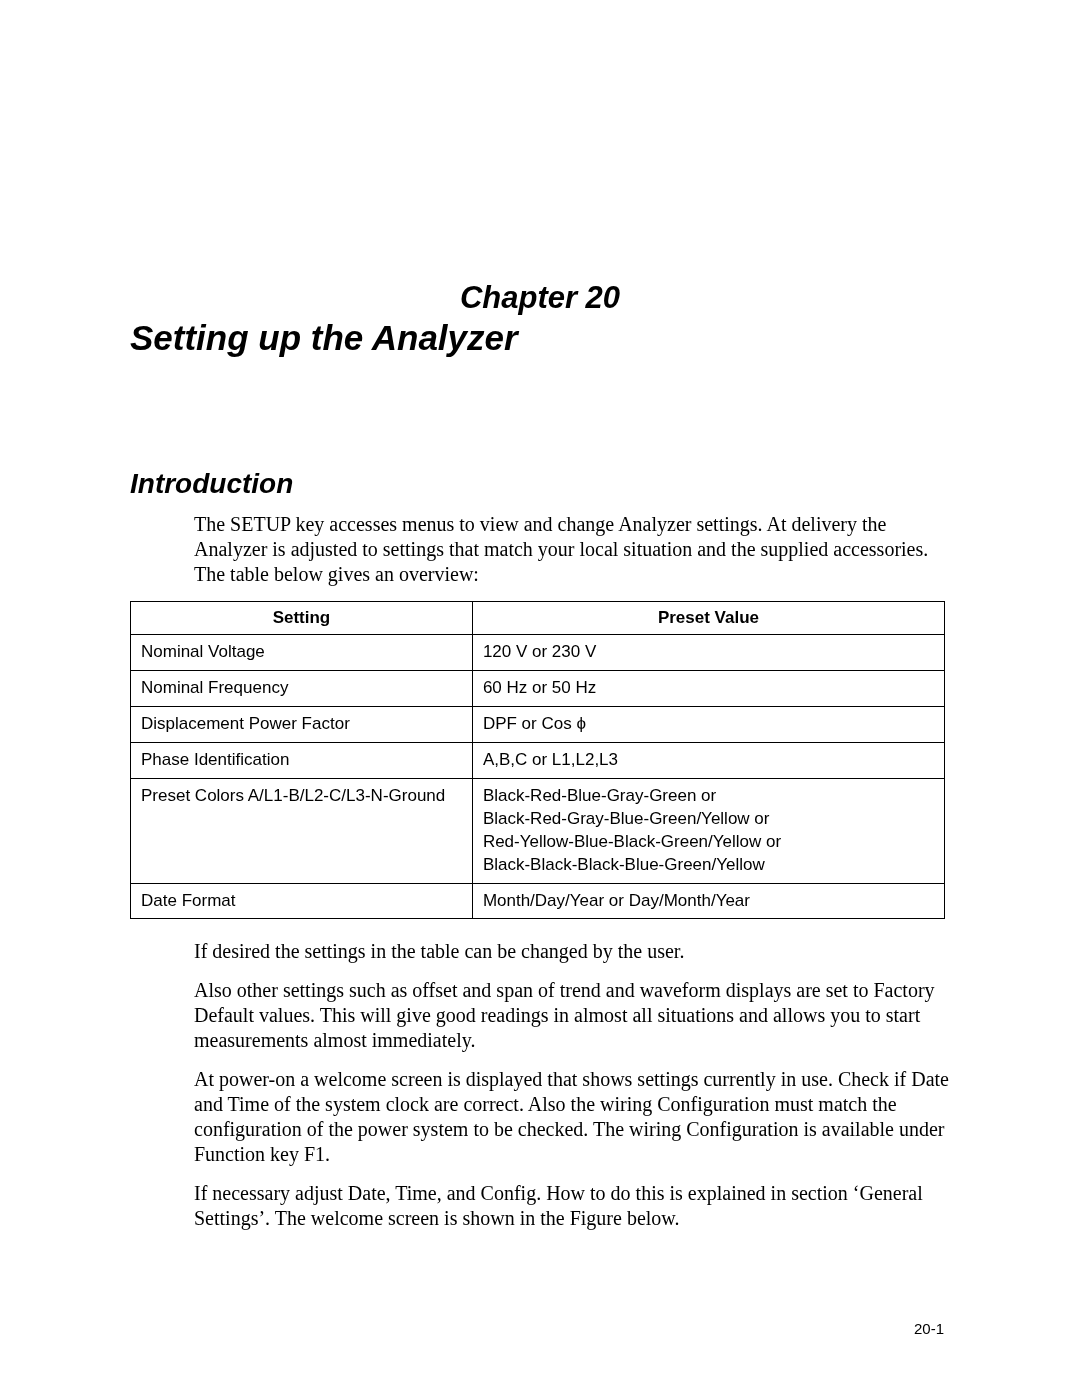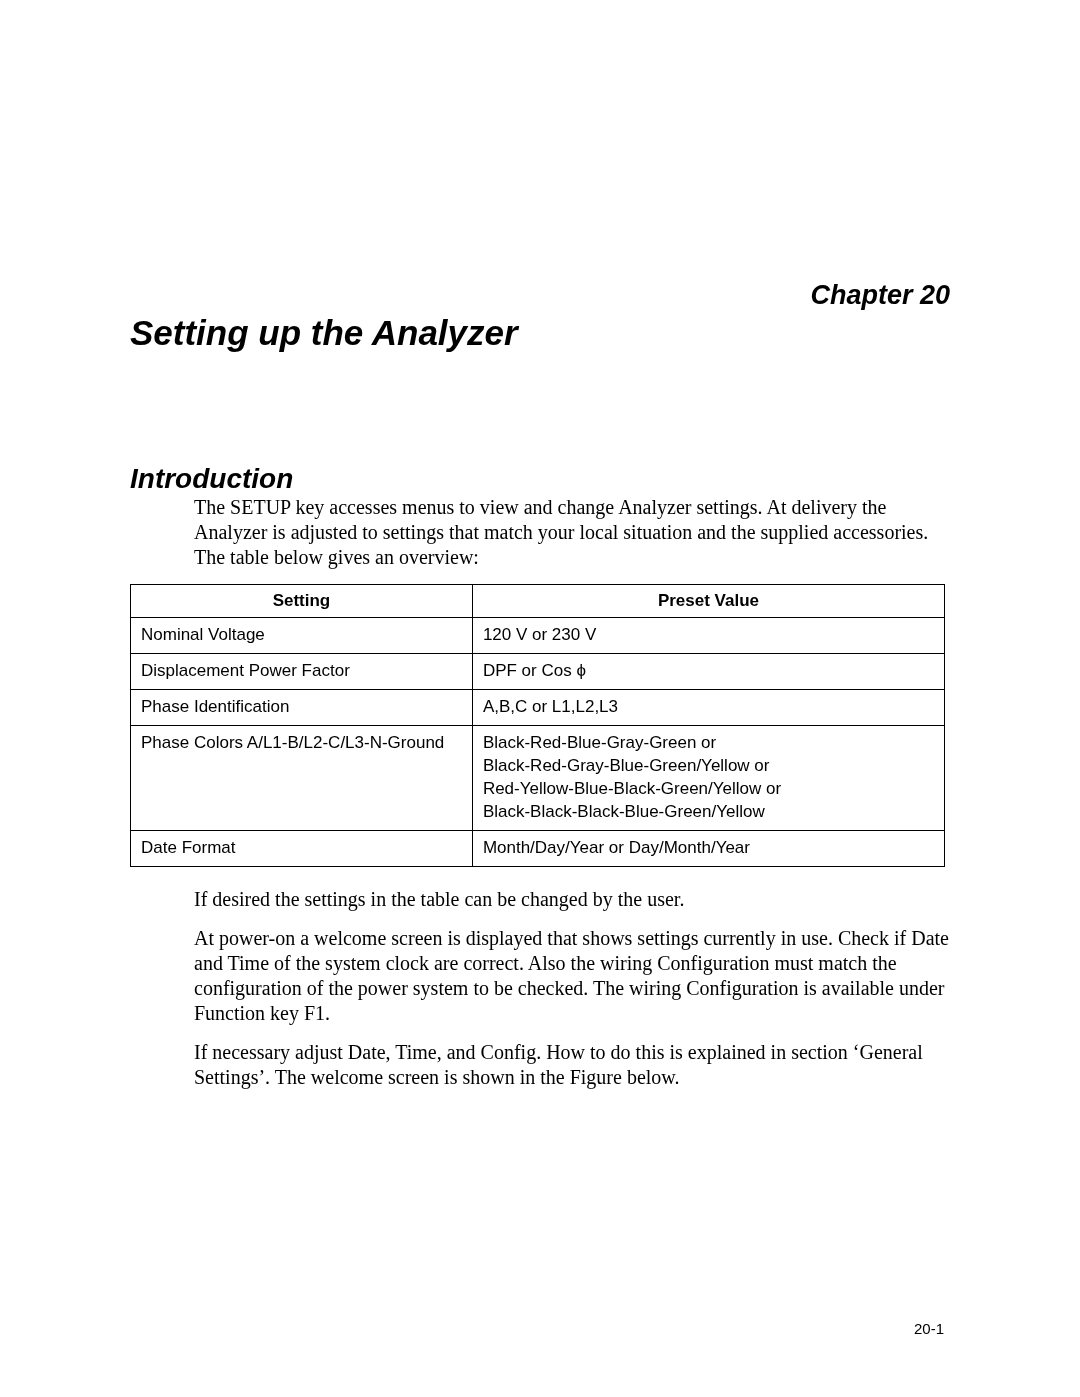--- a/index.html
+++ b/index.html
@@ -14,39 +14,39 @@
     position: relative;
   }
   .page {
     padding: 130px 130px 60px 130px;
     box-sizing: border-box;
   }
   .chapter-line {
     font-family: "Helvetica", Arial, sans-serif;
     font-style: italic;
     font-weight: bold;
-    font-size: 27px;
-    text-align: right;
+    font-size: 31px;
+    text-align: center;
     margin-top: 150px;
     margin-bottom: 2px;
   }
   .chapter-title {
     font-family: "Helvetica", Arial, sans-serif;
     font-style: italic;
     font-weight: bold;
     font-size: 35px;
     text-align: left;
     margin-bottom: 110px;
   }
   .section-heading {
     font-family: "Helvetica", Arial, sans-serif;
     font-style: italic;
     font-weight: bold;
     font-size: 28px;
-    margin-bottom: 0;
+    margin-bottom: 12px;
   }
   .body-text {
     font-size: 20px;
     line-height: 1.25;
     margin-left: 64px;
     margin-bottom: 14px;
   }
   table.settings {
     border-collapse: collapse;
     width: 815px;
@@ -96,40 +96,45 @@
         <th>Setting</th>
         <th>Preset Value</th>
       </tr>
     </thead>
     <tbody id="settings-body">
         <tr>
           <td class="setting-col">Nominal Voltage</td>
           <td style="white-space: pre-line;">120 V or 230 V</td>
         </tr>
         <tr>
+          <td class="setting-col">Nominal Frequency</td>
+          <td style="white-space: pre-line;">60 Hz or 50 Hz</td>
+        </tr>
+        <tr>
           <td class="setting-col">Displacement Power Factor</td>
           <td style="white-space: pre-line;">DPF or Cos ϕ</td>
         </tr>
         <tr>
           <td class="setting-col">Phase Identification</td>
           <td style="white-space: pre-line;">A,B,C or L1,L2,L3</td>
         </tr>
         <tr>
-          <td class="setting-col">Phase Colors A/L1-B/L2-C/L3-N-Ground</td>
+          <td class="setting-col">Preset Colors A/L1-B/L2-C/L3-N-Ground</td>
           <td style="white-space: pre-line;">Black-Red-Blue-Gray-Green or
 Black-Red-Gray-Blue-Green/Yellow or
 Red-Yellow-Blue-Black-Green/Yellow or
 Black-Black-Black-Blue-Green/Yellow</td>
         </tr>
         <tr>
           <td class="setting-col">Date Format</td>
           <td style="white-space: pre-line;">Month/Day/Year or Day/Month/Year</td>
         </tr>
       </tbody>
   </table>
 
   <div class="body-text">If desired the settings in the table can be changed by the user.</div>
+  <div class="body-text">Also other settings such as offset and span of trend and waveform displays are set to Factory Default values. This will give good readings in almost all situations and allows you to start measurements almost immediately.</div>
   <div class="body-text">At power-on a welcome screen is displayed that shows settings currently in use. Check if Date and Time of the system clock are correct. Also the wiring Configuration must match the configuration of the power system to be checked. The wiring Configuration is available under Function key F1.</div>
   <div class="body-text">If necessary adjust Date, Time, and Config. How to do this is explained in section ‘General Settings’. The welcome screen is shown in the Figure below.</div>
 
 </div>
 
 <div class="page-number">20-1</div>
 
 </body></html>

